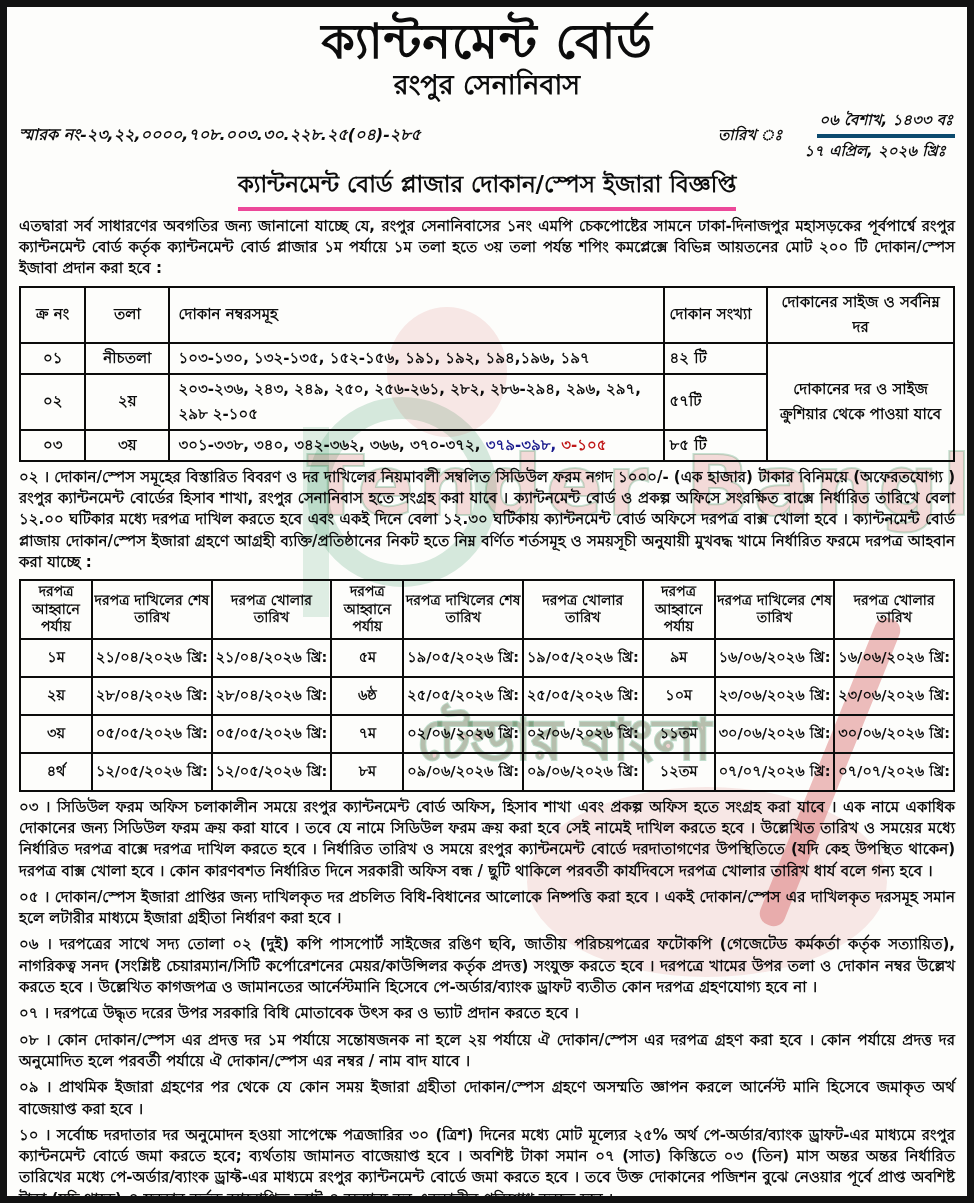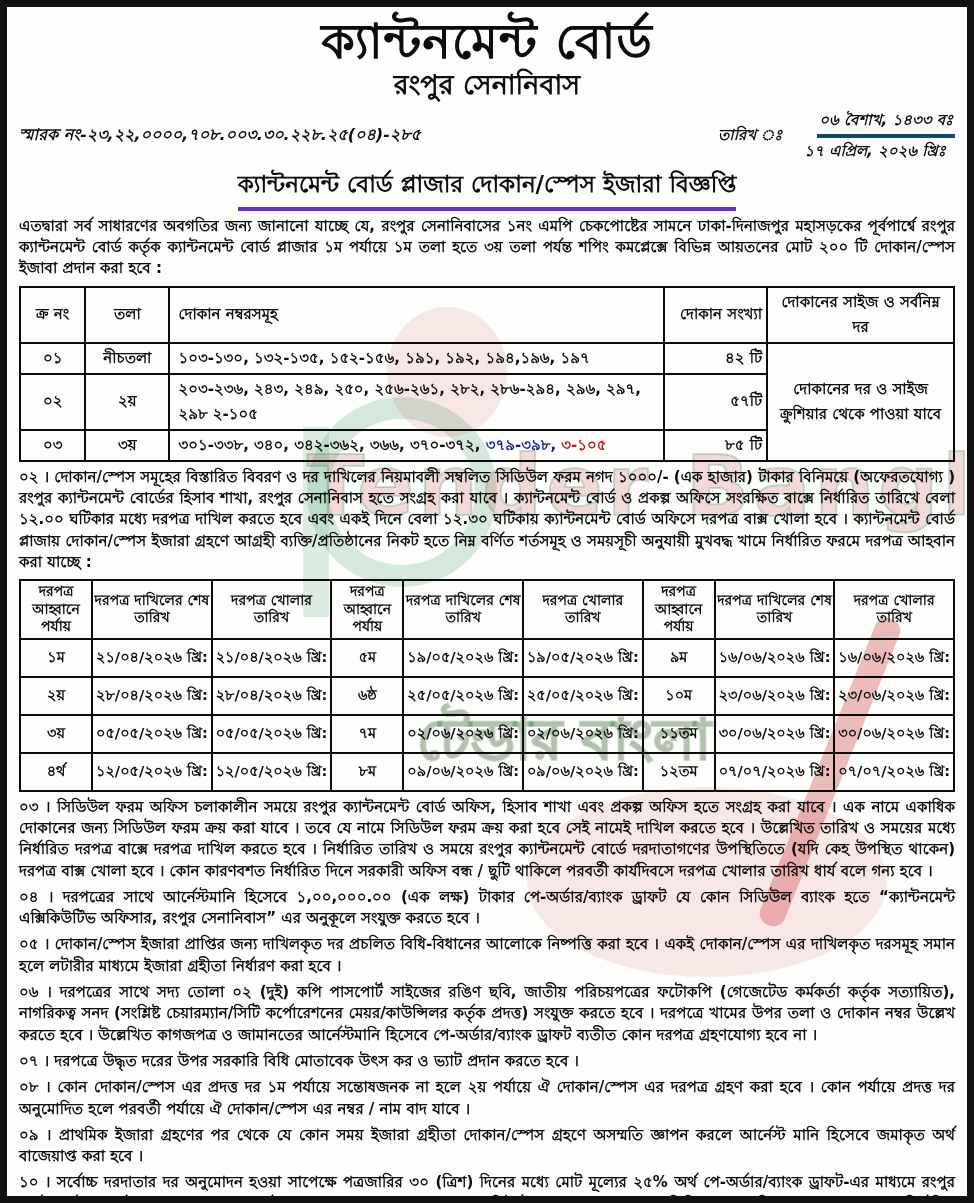--- a/index.html
+++ b/index.html
@@ -40,32 +40,32 @@
   
   .org-name { text-align:center; font-size:48px; line-height:1.12; letter-spacing:1px; }
   .org-loc  { text-align:center; font-size:27px; line-height:1.15; }
   .memo-row { display:flex; justify-content:space-between; align-items:center; margin-top:8px;font-style:italic; }
   .memo { font-size:16px; }
   .date-block { display:flex; align-items:center; font-size:15px; gap:20px; }
   .date-frac { display:inline-block; text-align:left; }
   .date-top { border-bottom:4px solid #0c4a6e; padding:0 2px 1px 2px;margin-left:15px; }
   .date-bot { padding:1px 2px 0 2px; }
   .title-wrap { text-align:center; margin-top:2px; }
-  .notice-title { display:inline-block; font-size:23px; border-bottom:4px solid #6d28d9; padding-bottom:2px; }
+  .notice-title { display:inline-block; font-size:23px; border-bottom:4px solid #ec4899; padding-bottom:2px; }
   
   .para { font-size:15px; line-height:1.42; text-align:justify; margin-top:5px; }
   
   table { width:100%; border-collapse:collapse; margin-top:6px; }
   th, td { border:2px solid #0c0c0c; font-size:15px; padding:2px 4px; }
   th { font-weight:bold; }
   .shop-table td { height:30px; }
   .shop-table .c-sl   { width:7%;  text-align:center; }
   .shop-table .c-fl   { width:9%;  text-align:center; }
   .shop-table .c-nums { width:53%; text-align:left; padding-left:8px; }
-  .shop-table .c-cnt  { width:11%; text-align:right; }
+  .shop-table .c-cnt  { width:11%; text-align:left; }
   .shop-table .c-size { width:20%; text-align:center; font-size:15px; }
   .sched-table th { font-size:14px; text-align:center; padding:2px 1px; line-height:1.25; }
   .sched-table td { text-align:center; font-size:14.5px; height:38px; padding:1px; }
   .sched-table .c-ph { width:7.6%; }
   .sched-table .c-dt { width:12.6%; }
   .num-blue { color:#1a1a8c; }
   .num-red  { color:#c01818; }
 </style>
 </head>
 <body>
@@ -191,21 +191,20 @@
         <td>০৯/০৬/২০২৬ খ্রি:</td>
         <td>০৯/০৬/২০২৬ খ্রি:</td>
         <td>১২তম</td>
         <td>০৭/০৭/২০২৬ খ্রি:</td>
         <td>০৭/০৭/২০২৬ খ্রি:</td>
       </tr>
     </tbody>
       </table>
 
     <div class="para">০৩ । সিডিউল ফরম অফিস চলাকালীন সময়ে রংপুর ক্যান্টনমেন্ট বোর্ড অফিস, হিসাব শাখা এবং প্রকল্প অফিস হতে সংগ্রহ করা যাবে । এক নামে একাধিক দোকানের জন্য সিডিউল ফরম ক্রয় করা যাবে । তবে যে নামে সিডিউল ফরম ক্রয় করা হবে সেই নামেই দাখিল করতে হবে । উল্লেখিত তারিখ ও সময়ের মধ্যে নির্ধারিত দরপত্র বাক্সে দরপত্র দাখিল করতে হবে । নির্ধারিত তারিখ ও সময়ে রংপুর ক্যান্টনমেন্ট বোর্ডে দরদাতাগণের উপস্থিতিতে (যদি কেহ উপস্থিত থাকেন) দরপত্র বাক্স খোলা হবে । কোন কারণবশত নির্ধারিত দিনে সরকারী অফিস বন্ধ / ছুটি থাকিলে পরবর্তী কার্যদিবসে দরপত্র খোলার তারিখ ধার্য বলে গন্য হবে ।</div>
-    <div class="para">০৪ । দরপত্রের সাথে আর্নেস্টমানি হিসেবে ১,০০,০০০.০০ (এক লক্ষ) টাকার পে-অর্ডার/ব্যাংক ড্রাফট যে কোন সিডিউল ব্যাংক হতে “ক্যান্টনমেন্ট এক্সিকিউটিভ অফিসার, রংপুর সেনানিবাস” এর অনুকূলে সংযুক্ত করতে হবে ।</div>
     <div class="para">০৫ । দোকান/স্পেস ইজারা প্রাপ্তির জন্য দাখিলকৃত দর প্রচলিত বিধি-বিধানের আলোকে নিষ্পত্তি করা হবে । একই দোকান/স্পেস এর দাখিলকৃত দরসমূহ সমান হলে লটারীর মাধ্যমে ইজারা গ্রহীতা নির্ধারণ করা হবে ।</div>
     <div class="para">০৬ । দরপত্রের সাথে সদ্য তোলা ০২ (দুই) কপি পাসপোর্ট সাইজের রঙিণ ছবি, জাতীয় পরিচয়পত্রের ফটোকপি (গেজেটেড কর্মকর্তা কর্তৃক সত্যায়িত), নাগরিকত্ব সনদ (সংশ্লিষ্ট চেয়ারম্যান/সিটি কর্পোরেশনের মেয়র/কাউন্সিলর কর্তৃক প্রদত্ত) সংযুক্ত করতে হবে । দরপত্রে খামের উপর তলা ও দোকান নম্বর উল্লেখ করতে হবে । উল্লেখিত কাগজপত্র ও জামানতের আর্নেস্টমানি হিসেবে পে-অর্ডার/ব্যাংক ড্রাফট ব্যতীত কোন দরপত্র গ্রহণযোগ্য হবে না ।</div>
     <div class="para">০৭ । দরপত্রে উদ্ধৃত দরের উপর সরকারি বিধি মোতাবেক উৎস কর ও ভ্যাট প্রদান করতে হবে ।</div>
     <div class="para">০৮ । কোন দোকান/স্পেস এর প্রদত্ত দর ১ম পর্যায়ে সন্তোষজনক না হলে ২য় পর্যায়ে ঐ দোকান/স্পেস এর দরপত্র গ্রহণ করা হবে । কোন পর্যায়ে প্রদত্ত দর অনুমোদিত হলে পরবর্তী পর্যায়ে ঐ দোকান/স্পেস এর নম্বর / নাম বাদ যাবে ।</div>
     <div class="para">০৯ । প্রাথমিক ইজারা গ্রহণের পর থেকে যে কোন সময় ইজারা গ্রহীতা দোকান/স্পেস গ্রহণে অসম্মতি জ্ঞাপন করলে আর্নেস্ট মানি হিসেবে জমাকৃত অর্থ বাজেয়াপ্ত করা হবে ।</div>
     <div class="para">১০ । সর্বোচ্চ দরদাতার দর অনুমোদন হওয়া সাপেক্ষে পত্রজারির ৩০ (ত্রিশ) দিনের মধ্যে মোট মূল্যের ২৫% অর্থ পে-অর্ডার/ব্যাংক ড্রাফট-এর মাধ্যমে রংপুর ক্যান্টনমেন্ট বোর্ডে জমা করতে হবে; ব্যর্থতায় জামানত বাজেয়াপ্ত হবে । অবশিষ্ট টাকা সমান ০৭ (সাত) কিস্তিতে ০৩ (তিন) মাস অন্তর অন্তর নির্ধারিত তারিখের মধ্যে পে-অর্ডার/ব্যাংক ড্রাফ্ট-এর মাধ্যমে রংপুর ক্যান্টনমেন্ট বোর্ডে জমা করতে হবে । তবে উক্ত দোকানের পজিশন বুঝে নেওয়ার পূর্বে প্রাপ্ত অবশিষ্ট টাকা (যদি থাকে) ও সরকার কর্তৃক আরোপিত ভ্যাট ও অন্যান্য কর এককালীন পরিশোধ করতে হবে ।</div>
 
   </div>
 </div>
 

